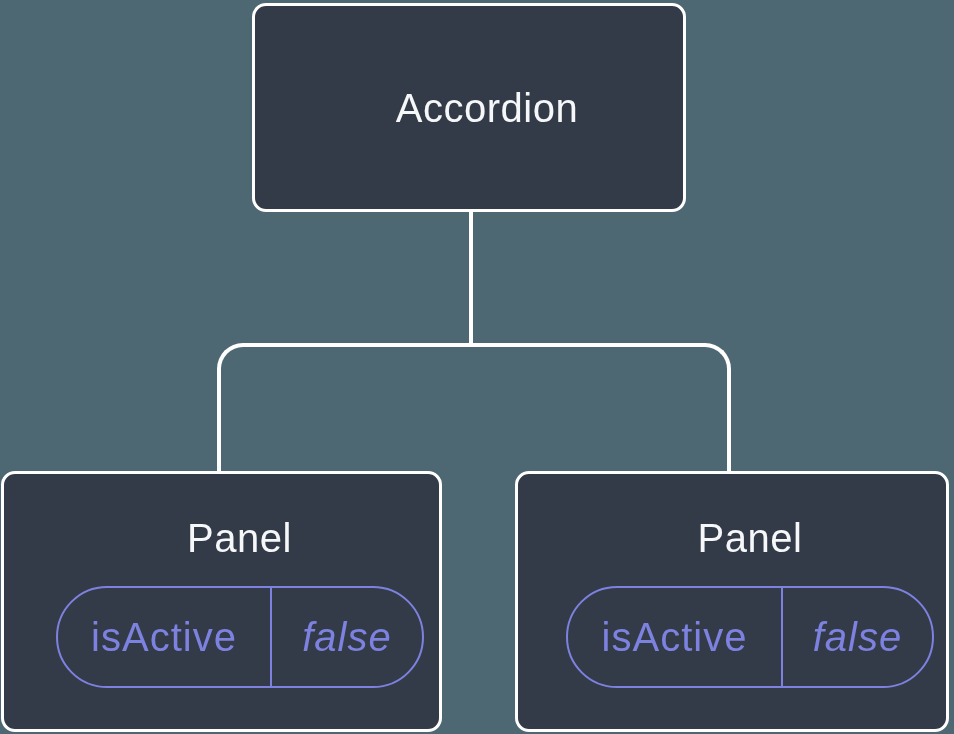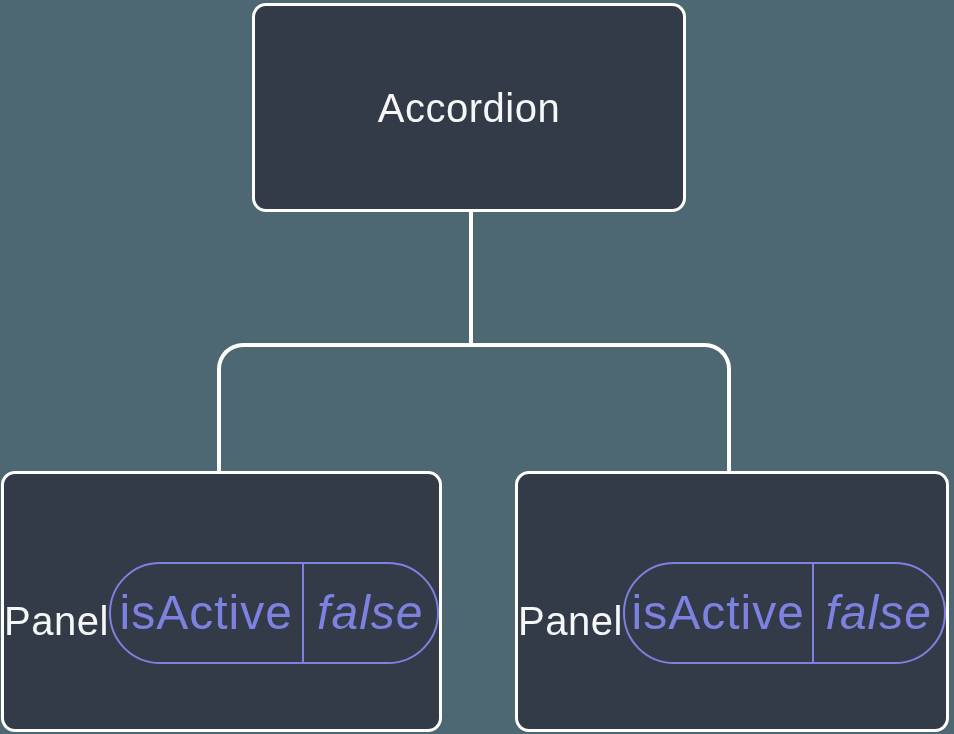--- a/index.html
+++ b/index.html
@@ -15,35 +15,37 @@
     background: #4D6872;
     overflow: hidden;
   }
   
   .node {
     position: absolute;
     box-sizing: border-box;
     background: #343B48;
     border: 3px solid #FFFFFF;
     border-radius: 14px;
+    padding-left: 36px;
   }
   .node-root {
     left: 252px;
     top: 3px;
     width: 434px;
     height: 209px;
     display: flex;
     align-items: center;
     justify-content: center;
   }
   .node-panel {
     top: 471px;
     width: 441px;
     height: 261px;
     display: flex;
+    flex-direction: column;
     align-items: center;
   }
   .node-panel.left  { left: 1px; }
   .node-panel.right { left: 515px; width: 434px; }
   .node-label {
     color: #F6F7F9;
     font-size: 40px;
     line-height: 52px;
     letter-spacing: 0.5px;
     white-space: nowrap;
@@ -84,21 +86,21 @@
     border-radius: 51px;
     display: flex;
     align-items: stretch;
     overflow: hidden;
   }
   .pill-cell {
     display: flex;
     align-items: center;
     justify-content: center;
     color: #7D82E0;
-    font-size: 48px;
+    font-size: 40px;
     letter-spacing: 1px;
     white-space: nowrap;
   }
   .pill-key {
     flex: 0 0 58.5%;
   }
   .pill-value {
     flex: 1 1 auto;
     border-left: 2.5px solid #7D82E0;
     font-style: italic;

